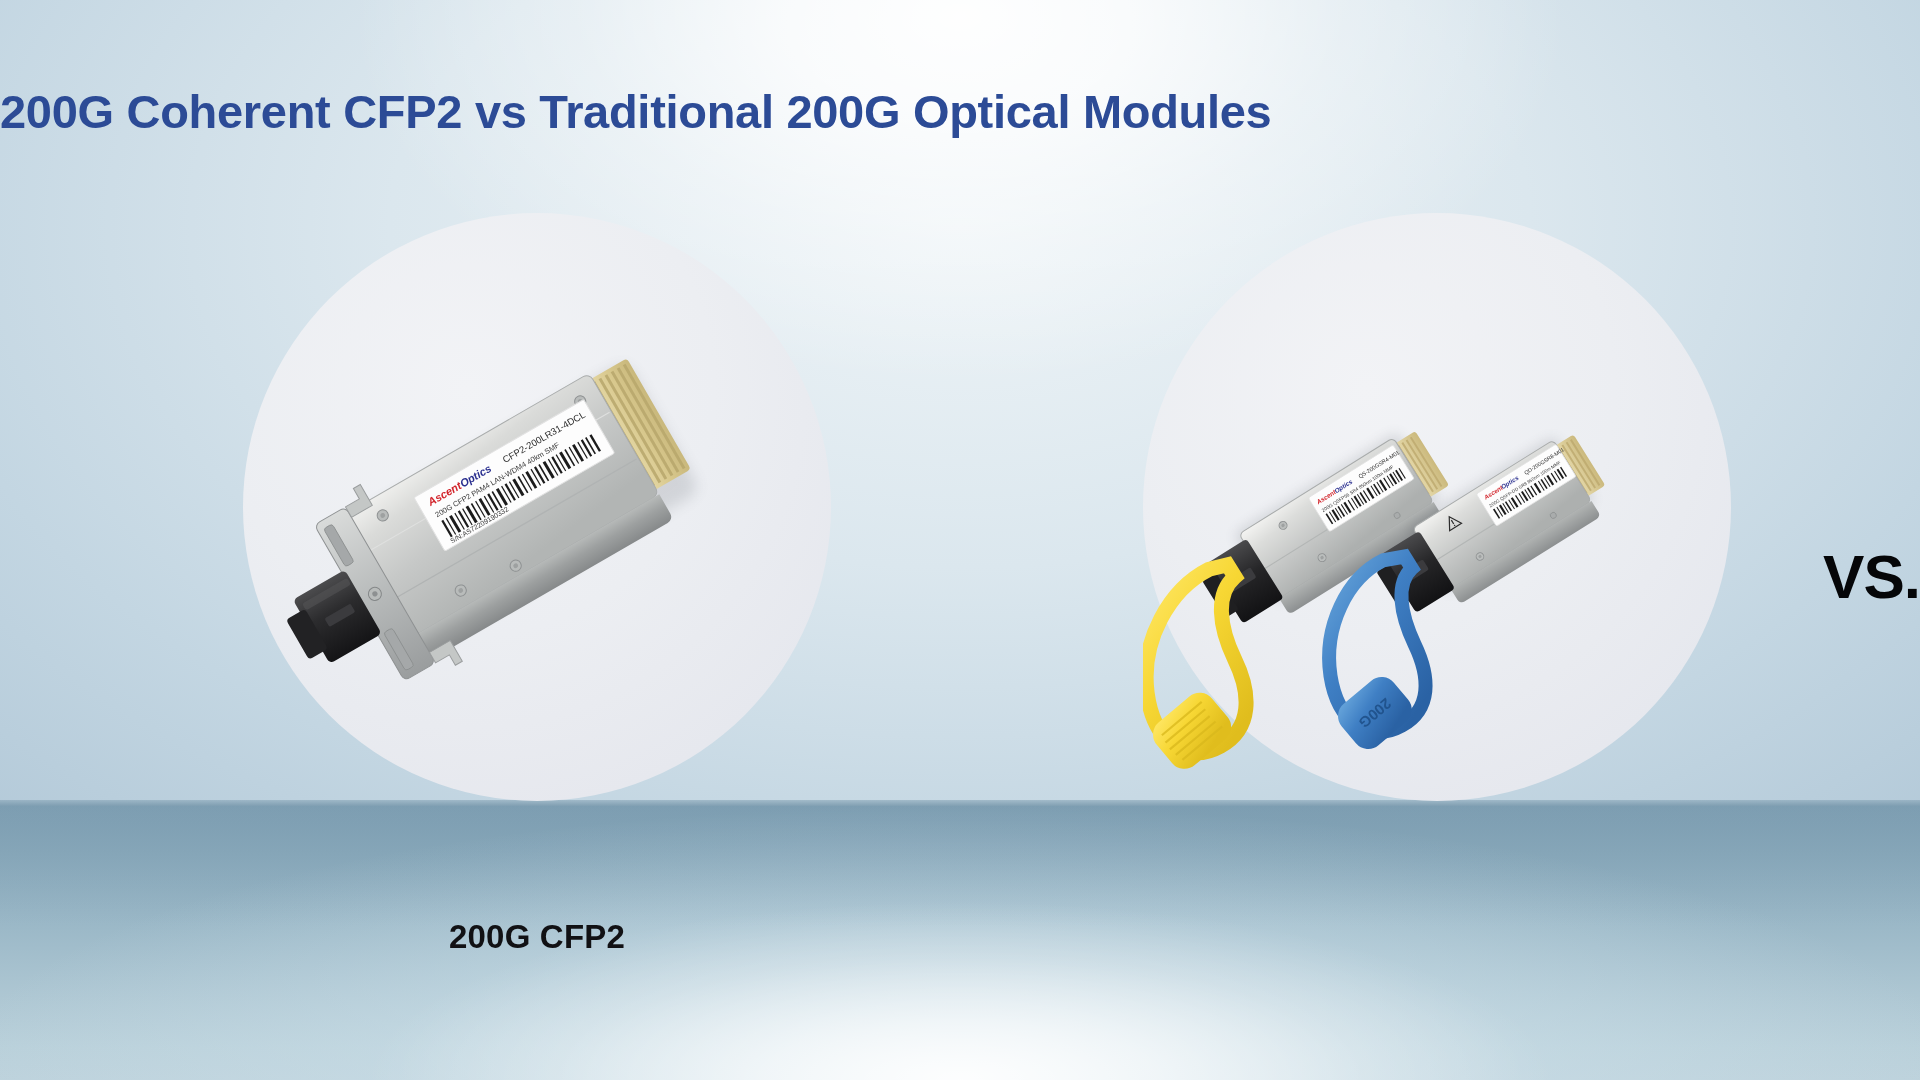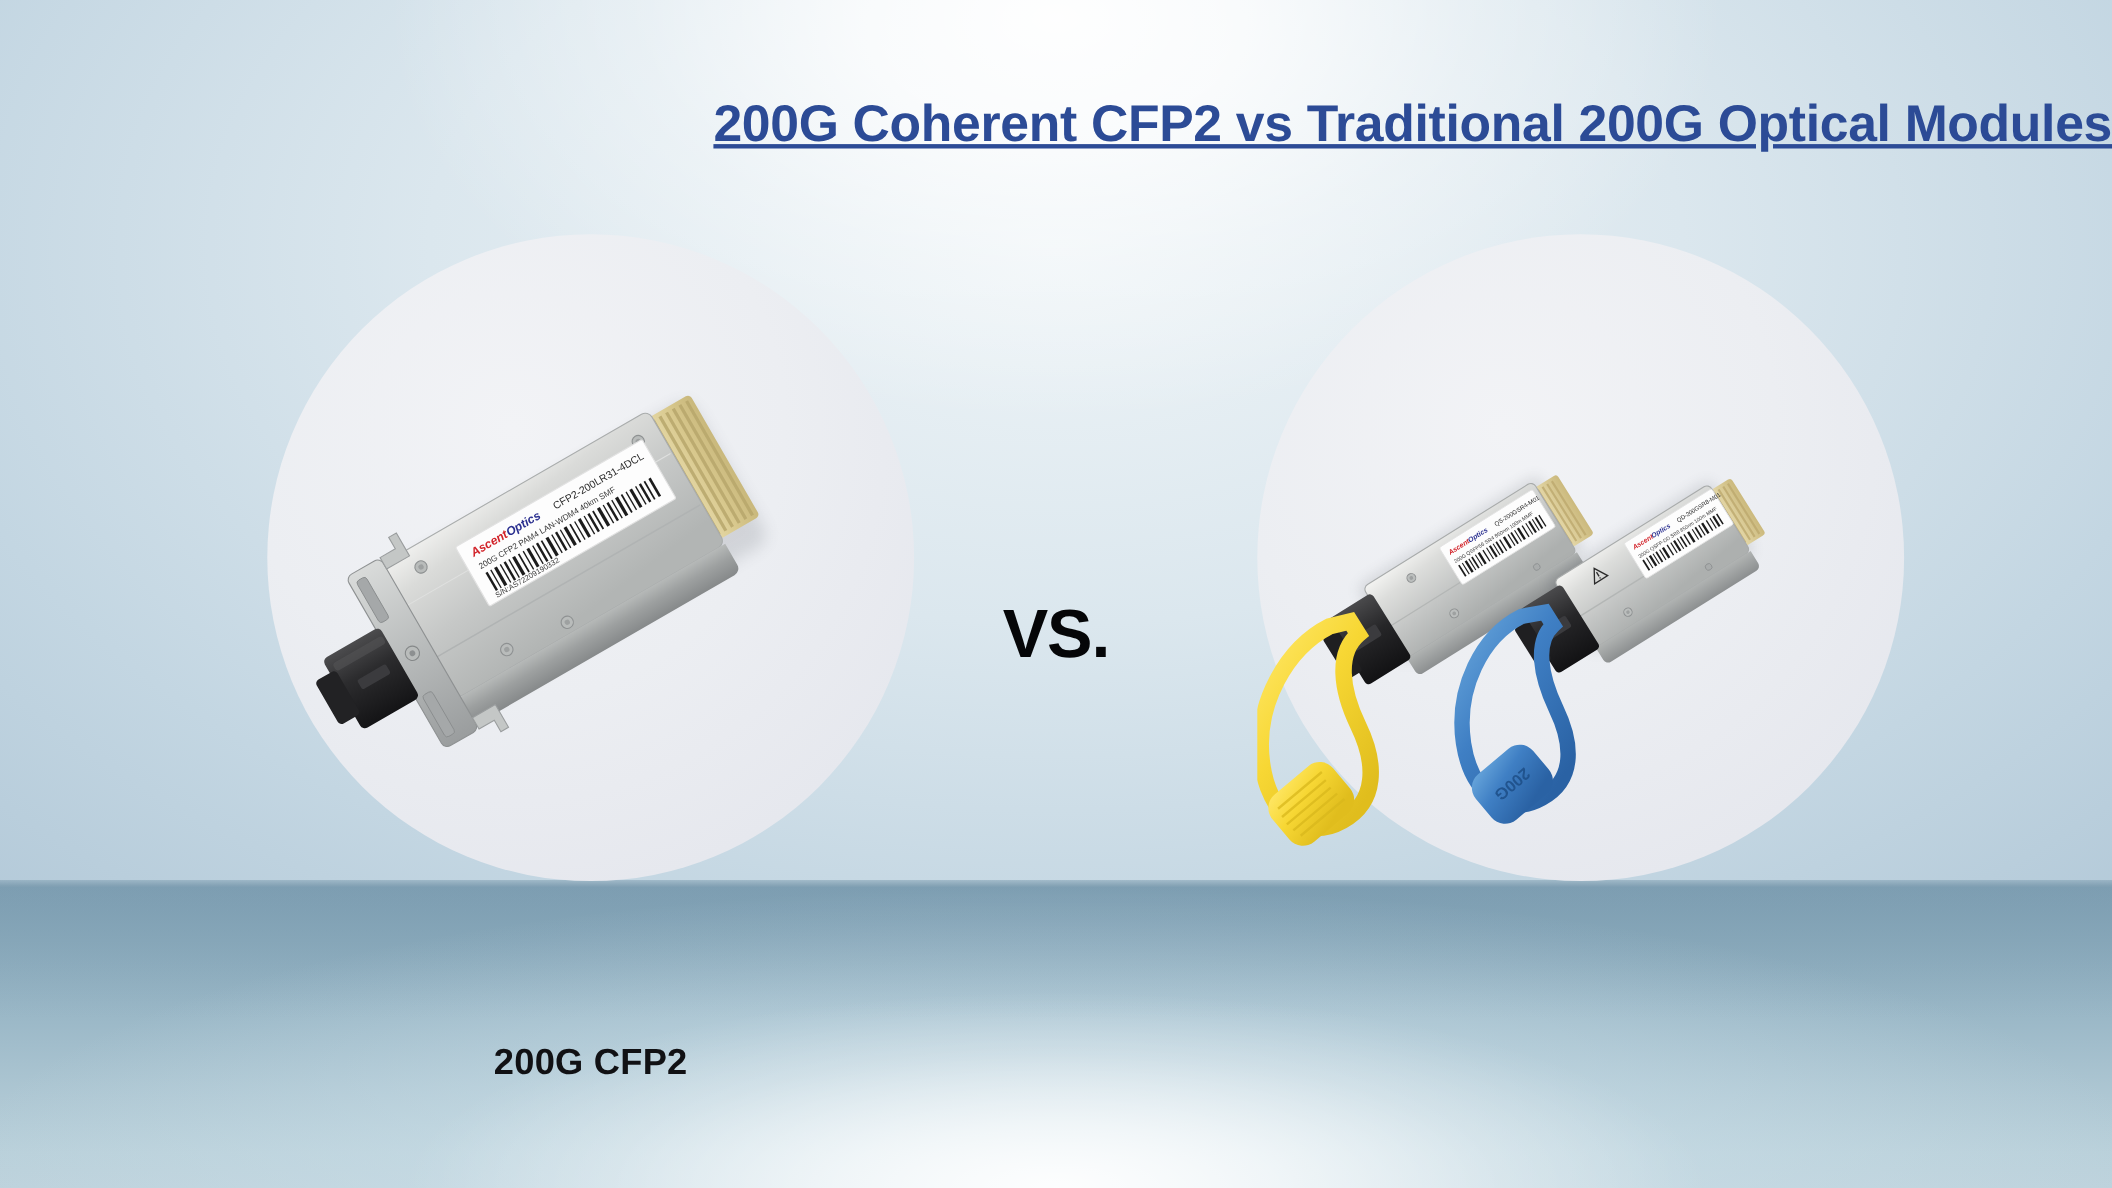--- a/index.html
+++ b/index.html
@@ -31,51 +31,50 @@
       linear-gradient(180deg, #7fa0b4 0%, #89a9bb 18%, #9cb9c8 45%, #aec7d3 70%, #b9d0da 88%, #bdd2dc 100%);
   }
   .floor-sheen {
     position:absolute; left:0; right:0; top:806px; height:120px;
     background:linear-gradient(180deg, rgba(120,152,172,0.30) 0%, rgba(120,152,172,0) 100%);
   }
 
   
   #title {
     position:absolute; left:0; right:0; top:84px;
-    text-align:right;
+    text-align:left;
     font-size:47px;
     font-weight:bold;
     letter-spacing:-0.3px;
     color:#2c4b96;
     white-space:nowrap;
-    text-decoration:underline;
   }
 
   
   .panel { position:absolute; }
   .disc {
     position:absolute; border-radius:50%;
     background:
       radial-gradient(circle at 38% 30%, #f2f3f6 0%, #eceef2 45%, #e6e8ee 78%, #e1e4ea 100%);
   }
   #left-panel  { left:243px; top:213px; width:588px; height:588px; }
   #right-panel { left:1143px; top:213px; width:588px; height:588px; }
   .disc { left:0; top:0; width:588px; height:588px; }
 
   .caption {
     position:absolute; left:0; width:588px; top:705px;
     text-align:center;
     font-size:33px; font-weight:bold; color:#111114;
-    letter-spacing:0.2px; white-space:nowrap;margin-top:28px;
+    letter-spacing:0.2px; white-space:nowrap;
   }
 
   
   #vs {
     position:absolute; left:0; width:1920px; top:541px;
-    text-align:center;
+    text-align:right;
     font-size:62px; font-weight:bold; color:#050608;
     letter-spacing:-1px;
   }
 
   
   .art { position:absolute; left:0; top:0; width:588px; height:588px; }
 </style>
 </head>
 <body>
 

